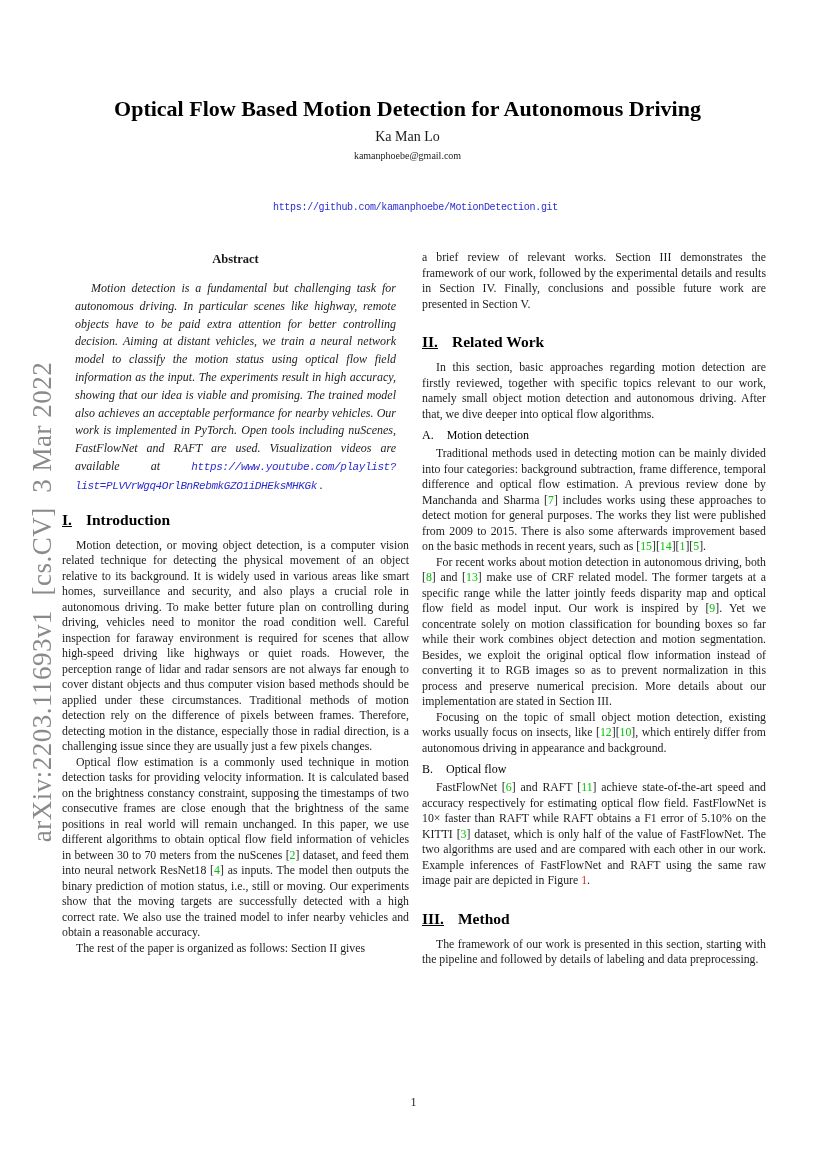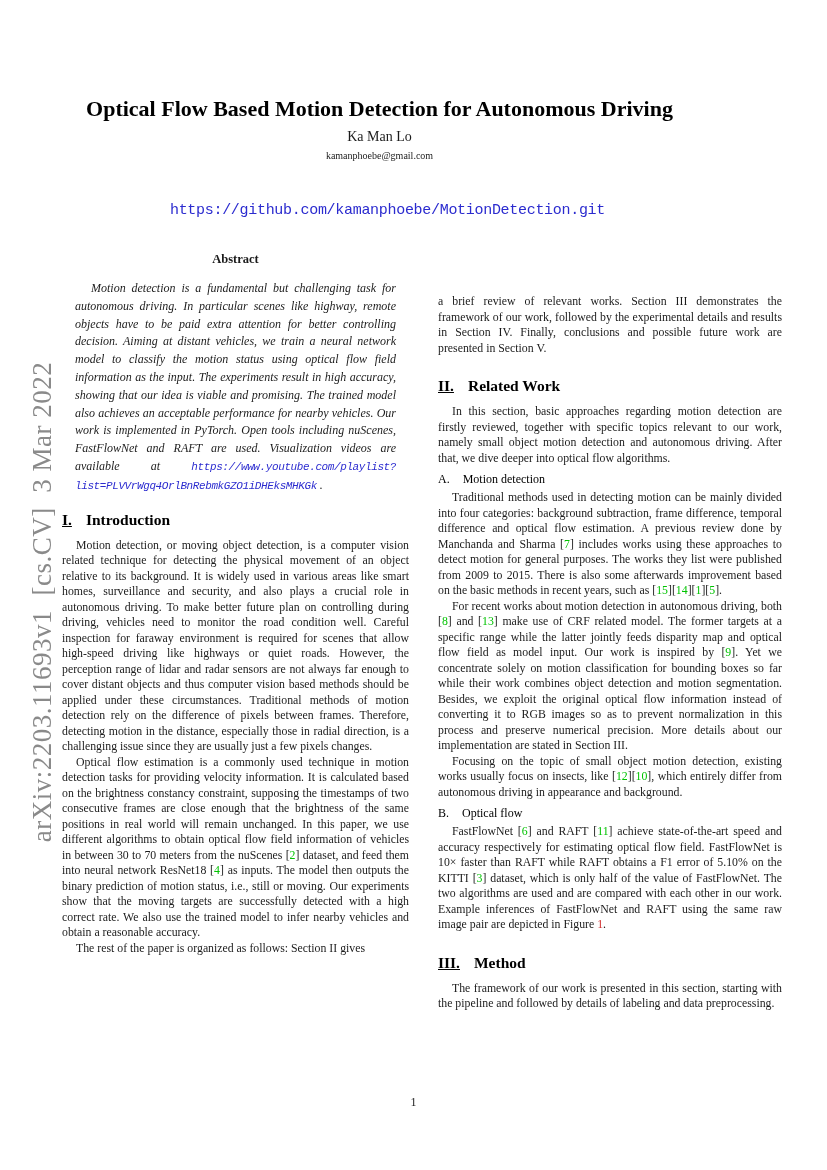--- a/index.html
+++ b/index.html
@@ -18,29 +18,29 @@
     width: 520px; height: 30px;
     transform: rotate(-90deg);
     transform-origin: center;
     text-align: center;
     font-size: 27px;
     color: #8a8a8a;
     white-space: pre;
     letter-spacing: 0.5px;
   }
   
-  .header { position: absolute; top: 0; left: 0; width: 759px; text-align: center; }
+  .header { position: absolute; top: 0; left: 0; width: 759px; text-align: center; padding-left: 28px; }
   .title { margin: 96px 40px 0 40px; font-size: 22px; font-weight: bold; color: #000; }
   .author { margin-top: 7px; font-size: 14px; }
   .email { margin-top: 5px; font-size: 10px; }
-  .repo { display: inline-block; margin-top: 23px; font-family: "Liberation Mono", monospace; font-size: 15px; color: #2b2bcf; text-decoration: none; letter-spacing: -0.3px; margin-left: 16px; }
+  .repo { display: inline-block; margin-top: 23px; font-family: "Liberation Mono", monospace; font-size: 10px; color: #2b2bcf; text-decoration: none; letter-spacing: -0.3px; margin-left: 16px; }
   
   .col { position: absolute; top: 250px; text-align: justify; }
   .col-left  { left: 62px;  width: 347px; }
-  .col-right { left: 438px; width: 344px; margin-top: 44px; }
+  .col-right { left: 422px; width: 344px; }
   .abs-head { text-align: center; font-weight: bold; font-size: 12.5px; margin: 2px 0 13px 0; }
   .abstract {
     margin: 0 13px 14px 13px;
     font-style: italic;
     font-size: 12px;
     line-height: 17.8px;
     text-indent: 16px;
   }
   .body { margin: 0; font-size: 11.8px; line-height: 15.5px; }
   .ind { text-indent: 14px; }

